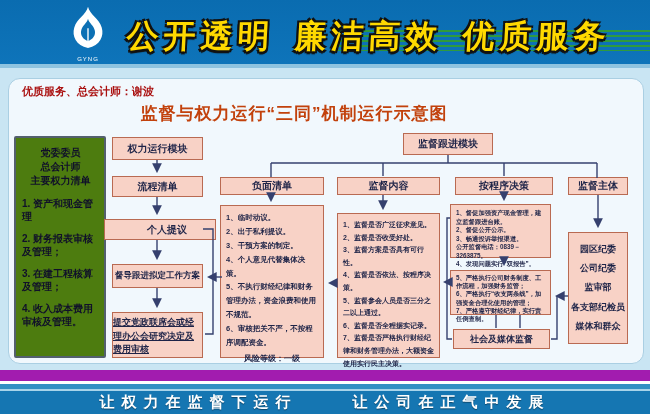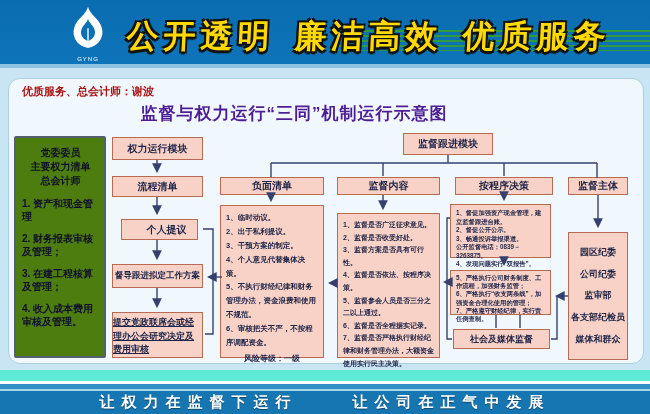--- a/index.html
+++ b/index.html
@@ -18,60 +18,60 @@
     text-shadow:-2px -2px 0 #111,2px -2px 0 #111,-2px 2px 0 #111,2px 2px 0 #111,0 3px 1px #111;
     transform:skewX(-3deg);z-index:2;}
   .slogan span{margin-right:20px;}
   .slogan span:last-child{margin-right:0;}
 
   
   .panel{position:absolute;left:8px;top:78px;width:634px;height:284px;background:#f1f8fd;
     border:1px solid #aacfe3;border-radius:12px;}
   .officer{position:absolute;left:22px;top:84px;font-size:11px;font-weight:bold;color:#aa1111;}
   .title{position:absolute;left:8px;top:102px;width:572px;text-align:center;
-    font-size:17px;font-weight:bold;color:#4c1d95;letter-spacing:1px;}
+    font-size:17px;font-weight:bold;color:#c2410c;letter-spacing:1px;}
 
   
   .sidebar{position:absolute;left:14px;top:136px;width:92px;height:222px;background:#4d7c0f;
     border:2px solid #53606e;border-radius:2px;box-sizing:border-box;padding:8px 5px 0 6px;color:#10102a;}
   .sidebar .head{font-size:10px;font-weight:bold;text-align:center;line-height:1.4;}
   .sidebar .itm{font-size:10px;font-weight:bold;line-height:1.3;margin-top:9px;}
 
   
   .fbox{position:absolute;background:#f8d2c6;border:1px solid #b96a52;box-sizing:border-box;
     color:#1e2448;font-weight:bold;z-index:2;}
   .hd{display:flex;align-items:center;justify-content:center;text-align:left;font-size:10px;}
   .lst{padding:5px 5px 0 5px;}
   .lst div{margin:0;}
 
   .b1{left:112px;top:137px;width:91px;height:23px;}
   .b2{left:112px;top:176px;width:91px;height:21px;}
-  .b3{left:121px;top:219px;width:77px;height:21px;padding-left:14px;}
+  .b3{left:104px;top:219px;width:112px;height:21px;padding-left:14px;}
   .b4{left:112px;top:264px;width:91px;height:24px;font-size:8.5px;}
   .b5{left:112px;top:312px;width:91px;height:46px;font-size:9px;line-height:1.5;padding:3px 0;text-decoration:underline;}
 
   .neg-hd{left:220px;top:177px;width:104px;height:18px;}
   .neg-box{left:220px;top:205px;width:104px;height:153px;font-size:7.5px;line-height:1.85;}
   .neg-box .risk{text-align:center;margin-top:2px;font-size:8px;}
 
   .mod{left:403px;top:133px;width:90px;height:22px;}
   .cont-hd{left:337px;top:177px;width:103px;height:18px;}
   .cont-box{left:337px;top:213px;width:103px;height:145px;font-size:7px;line-height:1.8;}
   .mea-hd{left:455px;top:177px;width:98px;height:18px;}
   .mea-box1{left:450px;top:204px;width:101px;height:54px;font-size:6.3px;line-height:1.35;padding-top:4px;}
   .mea-box2{left:450px;top:270px;width:101px;height:45px;font-size:6.3px;line-height:1.3;padding-top:3px;}
   .soc{left:453px;top:329px;width:97px;height:20px;font-size:9px;}
   .sub-hd{left:568px;top:177px;width:60px;height:18px;}
-  .sub-box{left:568px;top:232px;width:60px;height:128px;font-size:9px;text-align:center;
+  .sub-box{left:568px;top:232px;width:60px;height:112px;font-size:9px;text-align:center;
     display:flex;flex-direction:column;justify-content:space-evenly;padding:4px 0;}
 
   .connectors{position:absolute;left:0;top:0;z-index:3;pointer-events:none;}
 
   
-  .footer{position:absolute;left:0;top:370px;width:650px;height:44px;background:#5eead4;}
+  .footer{position:absolute;left:0;top:370px;width:650px;height:44px;background:#a21caf;}
   .f-s1{position:absolute;left:0;top:11px;width:650px;height:3px;background:#ffffff;}
   .f-s2{position:absolute;left:0;top:14px;width:650px;height:5px;background:#3390c4;}
   .f-s3{position:absolute;left:0;top:19px;width:650px;height:2px;background:#a8d4ea;}
   .f-band{position:absolute;left:0;top:21px;width:650px;height:23px;background:#1576b2;
     display:flex;align-items:center;justify-content:center;gap:55px;}
   .f-band span{color:#fff;font-size:15px;font-weight:bold;letter-spacing:7px;
     text-shadow:0 1px 1px rgba(0,0,0,0.4);}
 </style>
 </head>
 <body>
@@ -94,22 +94,22 @@
   </div>
   <div class="banner-edge"></div>
 
   <div class="panel"></div>
   <div class="officer">优质服务、总会计师：谢波</div>
   <div class="title">监督与权力运行“三同”机制运行示意图</div>
 
   <div class="sidebar">
     <div class="head">
       <div>党委委员</div>
+      <div>总会计师</div>
       <div>主要权力清单</div>
-      <div>总会计师</div>
     </div>
     <div class="itm">1. 资产和现金管理</div>
     <div class="itm">2. 财务报表审核及管理；</div>
     <div class="itm">3. 在建工程核算及管理；</div>
     <div class="itm">4. 收入成本费用审核及管理。</div>
   </div>
 
   <div class="fbox hd b1">权力运行模块</div>
   <div class="fbox hd b2">流程清单</div>
   <div class="fbox hd b3">个人提议</div>

